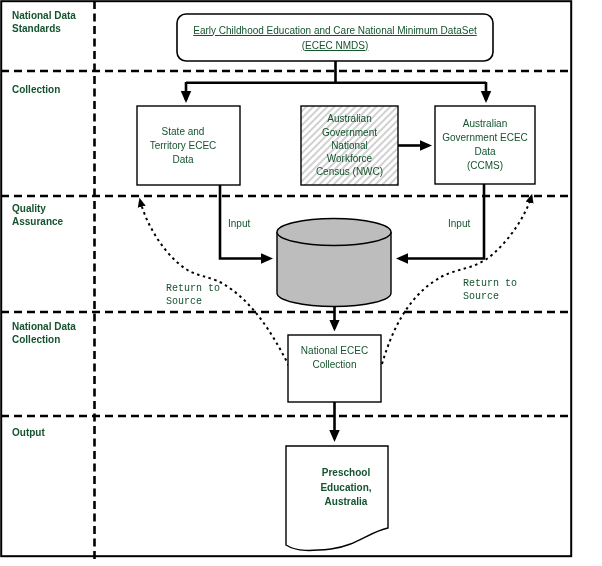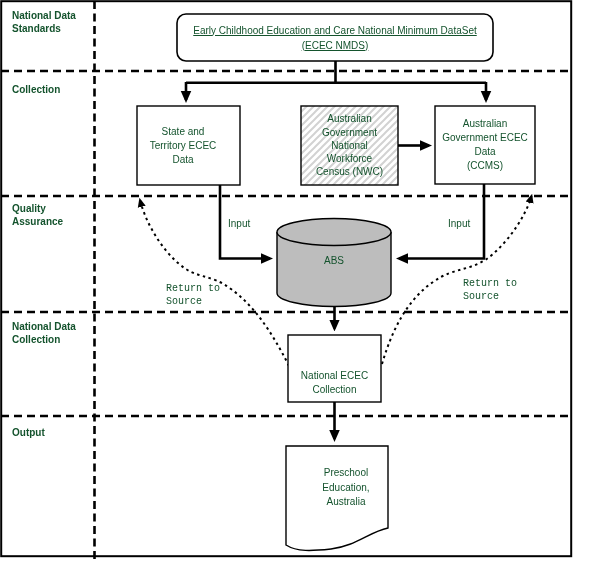--- a/index.html
+++ b/index.html
@@ -82,24 +82,23 @@
 Data</div>
   <div class="node-label" style="left:301px; top:106px; width:97px;  height:79px; line-height:13.2px;">Australian
 Government
 National
 Workforce
 Census (NWC)</div>
   <div class="node-label" style="left:435px; top:106px; width:100px; height:78px;">Australian
 Government ECEC
 Data
 (CCMS)</div>
-  <div class="node-label" style="left:277px; top:236px; width:114px; height:50px;">ABS</div>
-  <div class="node-label" style="left:288px; top:349px; width:93px;  height:67px;">National ECEC
+  <div class="node-label" style="left:288px; top:324px; width:93px;  height:67px;">National ECEC
 Collection</div>
-  <div class="node-label" style="left:286px; top:450px; width:120px; height:76px; line-height:14.5px;">Preschool
+  <div class="node-label" style="left:286px; top:450px; width:120px; height:76px; line-height:14.5px;font-weight:bold;">Preschool
 Education,
 Australia</div>
 
   <div class="edge-label" style="left:228px; top:217px;">Input</div>
   <div class="edge-label" style="left:448px; top:217px;">Input</div>
   <div class="edge-label center" style="left:166px; top:282px; width:66px;">Return to
 Source</div>
   <div class="edge-label center" style="left:463px; top:277px; width:66px;">Return to
 Source</div>
 

